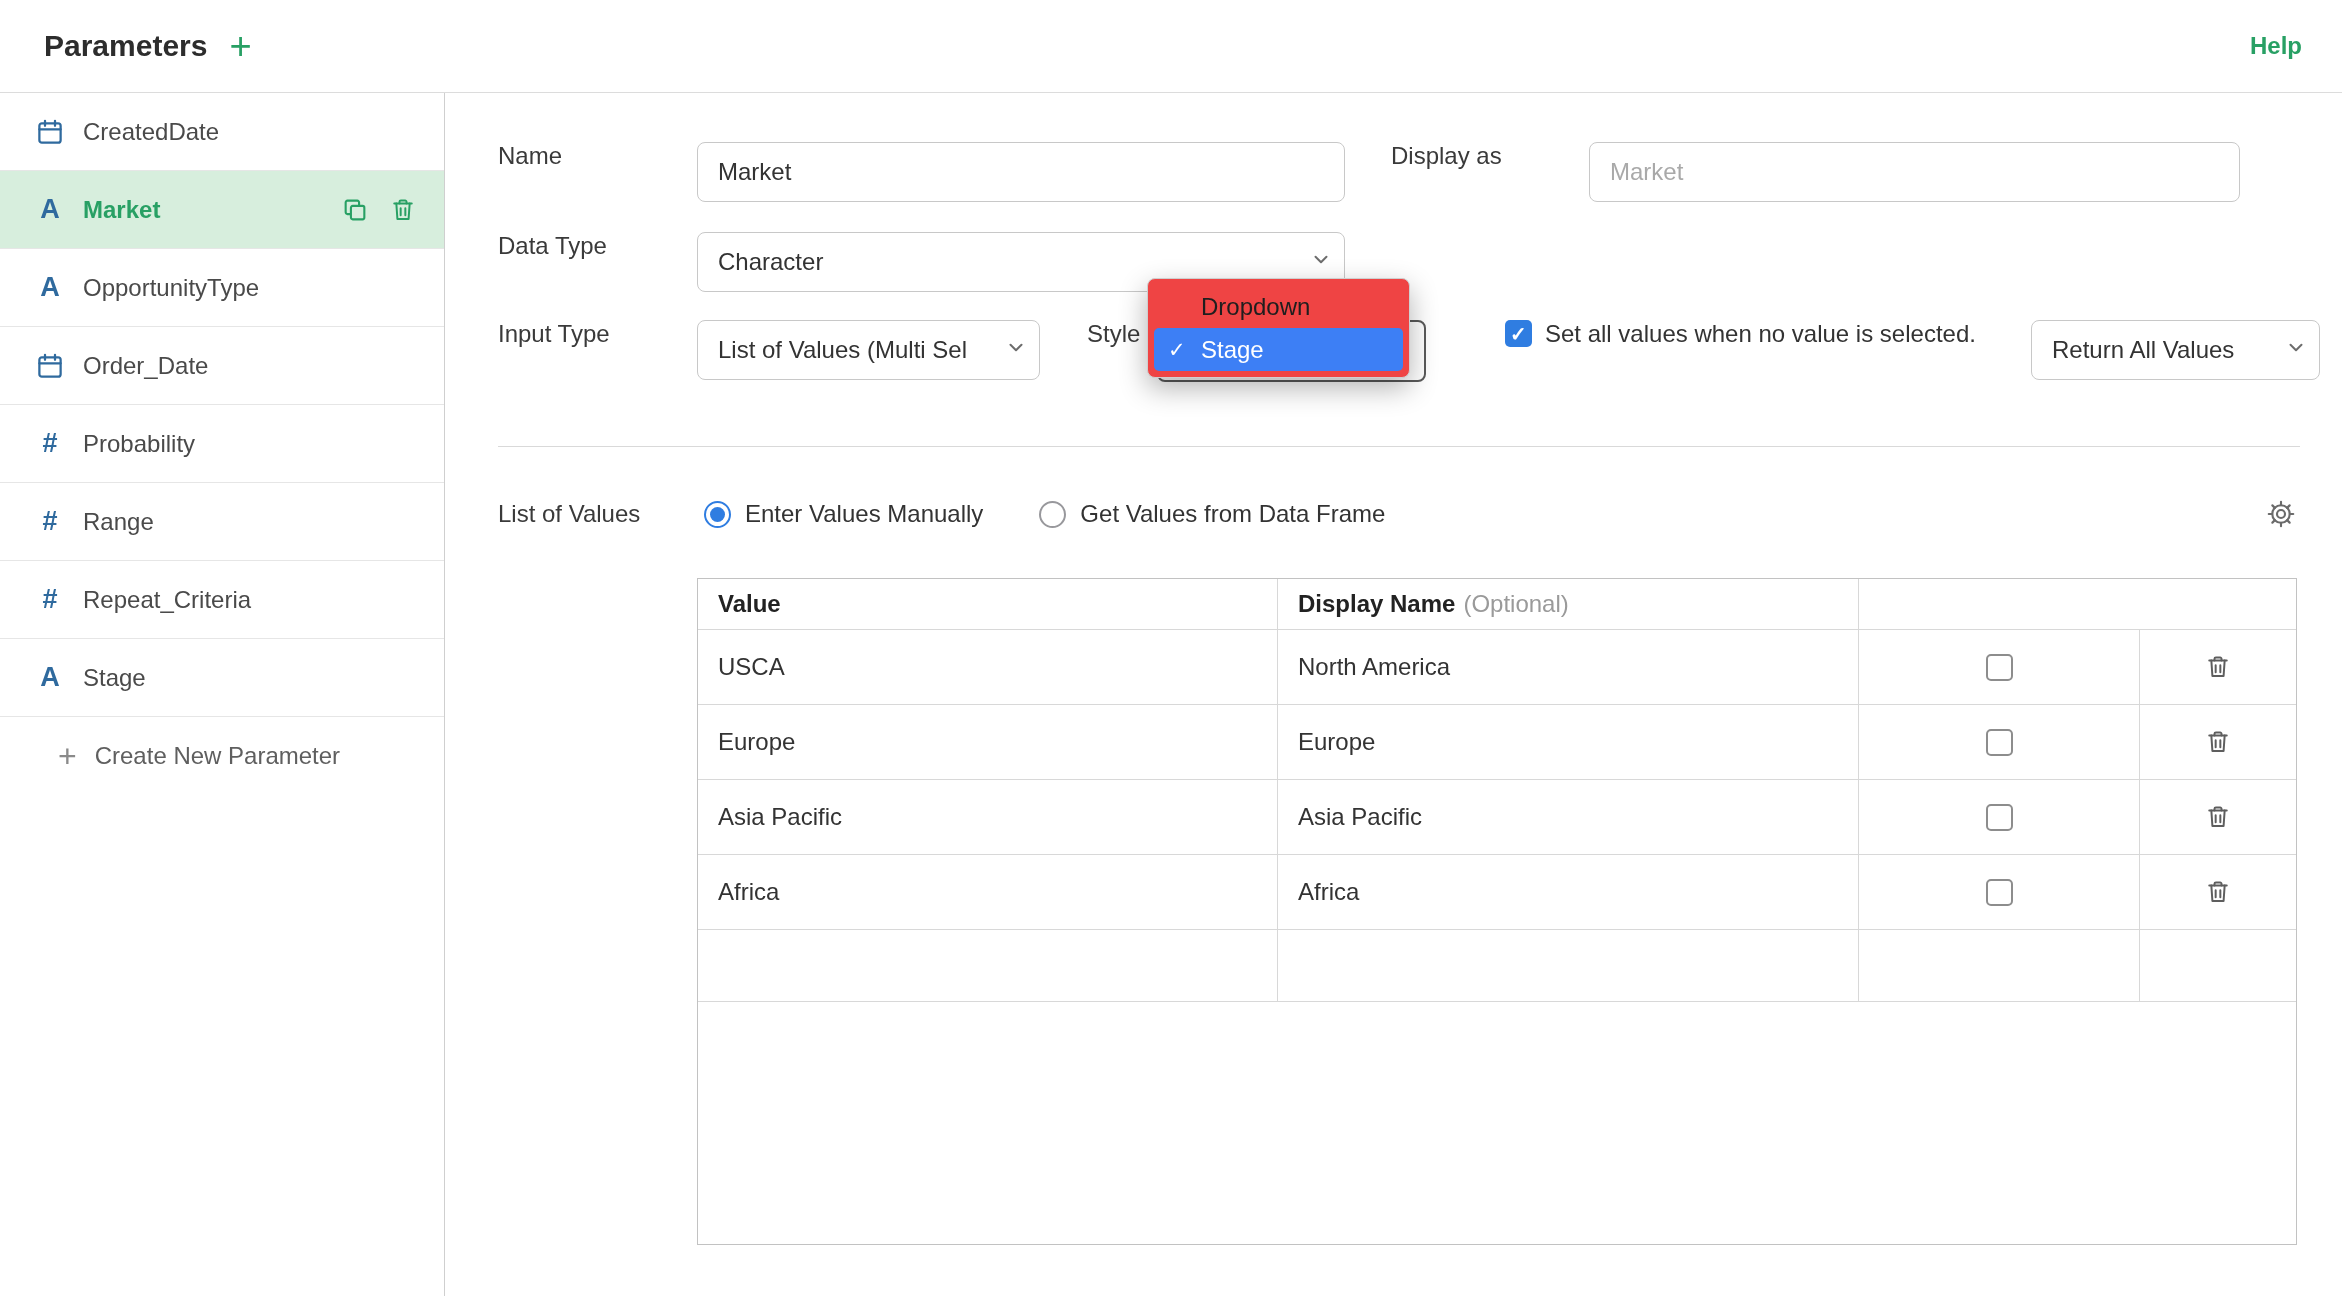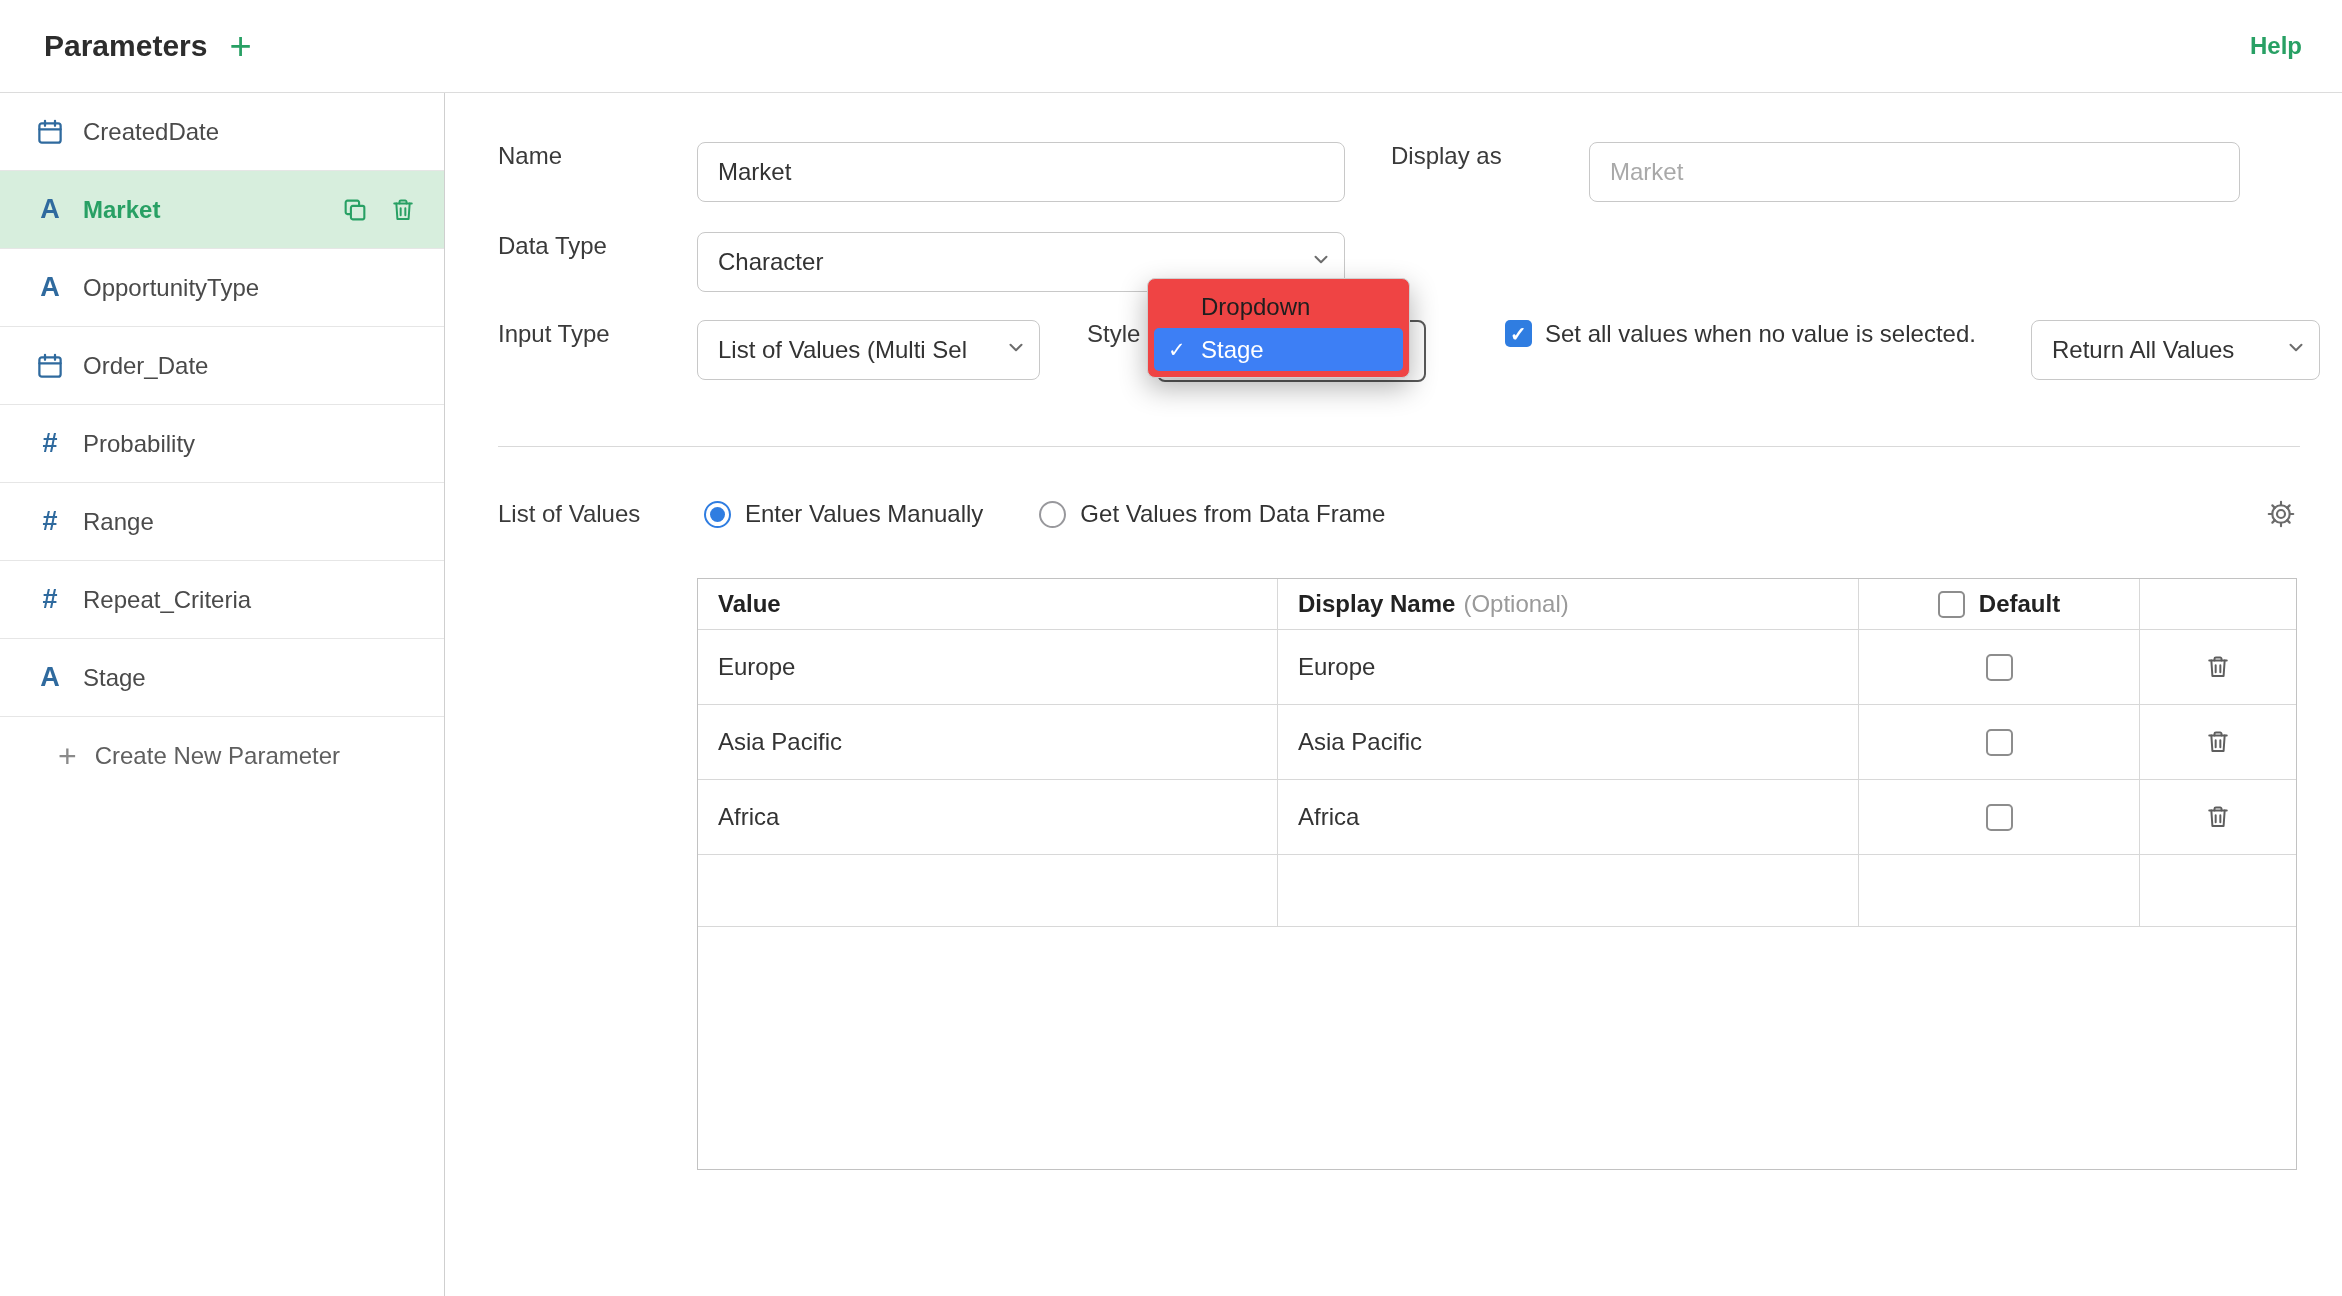--- a/index.html
+++ b/index.html
@@ -230,27 +230,40 @@
       </span>
     </div>
 
     <div class="values-table">
       <div class="t-header">
         <div class="cell c-value">Value</div>
         <div class="cell c-display">
           <span>Display Name</span>
           <span class="optional">(Optional)</span>
         </div>
+        <div class="cell c-action"></div>
+      </div>
+
+      <div class="t-row">
+        <div class="cell c-value">USCA</div>
+        <div class="cell c-display">North America</div>
         <div class="cell c-default">
-          <span class="checkbox unchecked"></span>
-          <span>Default</span>
-        </div>
-        <div class="cell c-action"></div>
-      </div>
-
+            <span class="checkbox unchecked"></span>
+          </div>
+        <div class="cell c-action">
+          <span class="trash-btn">
+              <svg width="28" height="28" viewBox="0 0 24 24" fill="none" stroke="#5e5e5e" stroke-width="1.7" stroke-linecap="round" stroke-linejoin="round">
+                <path d="M4.5 6.5h15"></path>
+                <path d="M9 6.5V5a1.2 1.2 0 0 1 1.2-1.2h3.6A1.2 1.2 0 0 1 15 5v1.5"></path>
+                <path d="M6.3 6.5l.9 13.2h9.6l.9-13.2"></path>
+                <path d="M10 10.5v6M14 10.5v6"></path>
+              </svg>
+            </span>
+        </div>
+      </div>
 
       <div class="t-row">
         <div class="cell c-value">Europe</div>
         <div class="cell c-display">Europe</div>
         <div class="cell c-default">
             <span class="checkbox unchecked"></span>
           </div>
         <div class="cell c-action">
           <span class="trash-btn">
               <svg width="28" height="28" viewBox="0 0 24 24" fill="none" stroke="#5e5e5e" stroke-width="1.7" stroke-linecap="round" stroke-linejoin="round">

